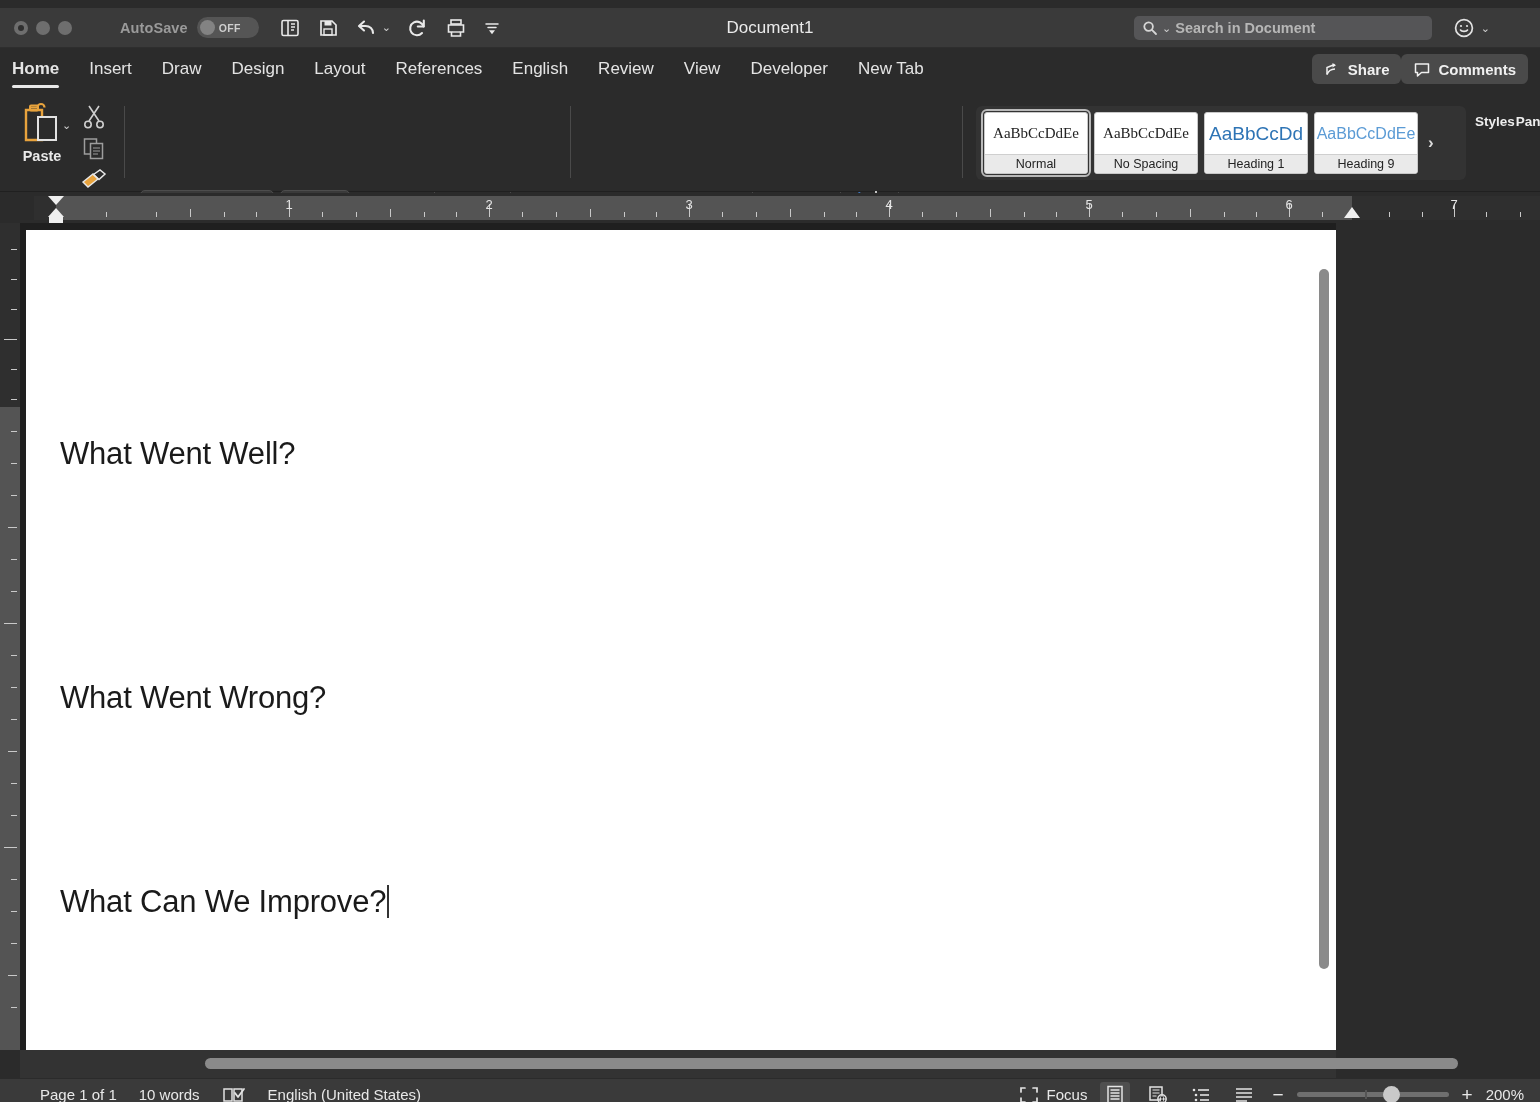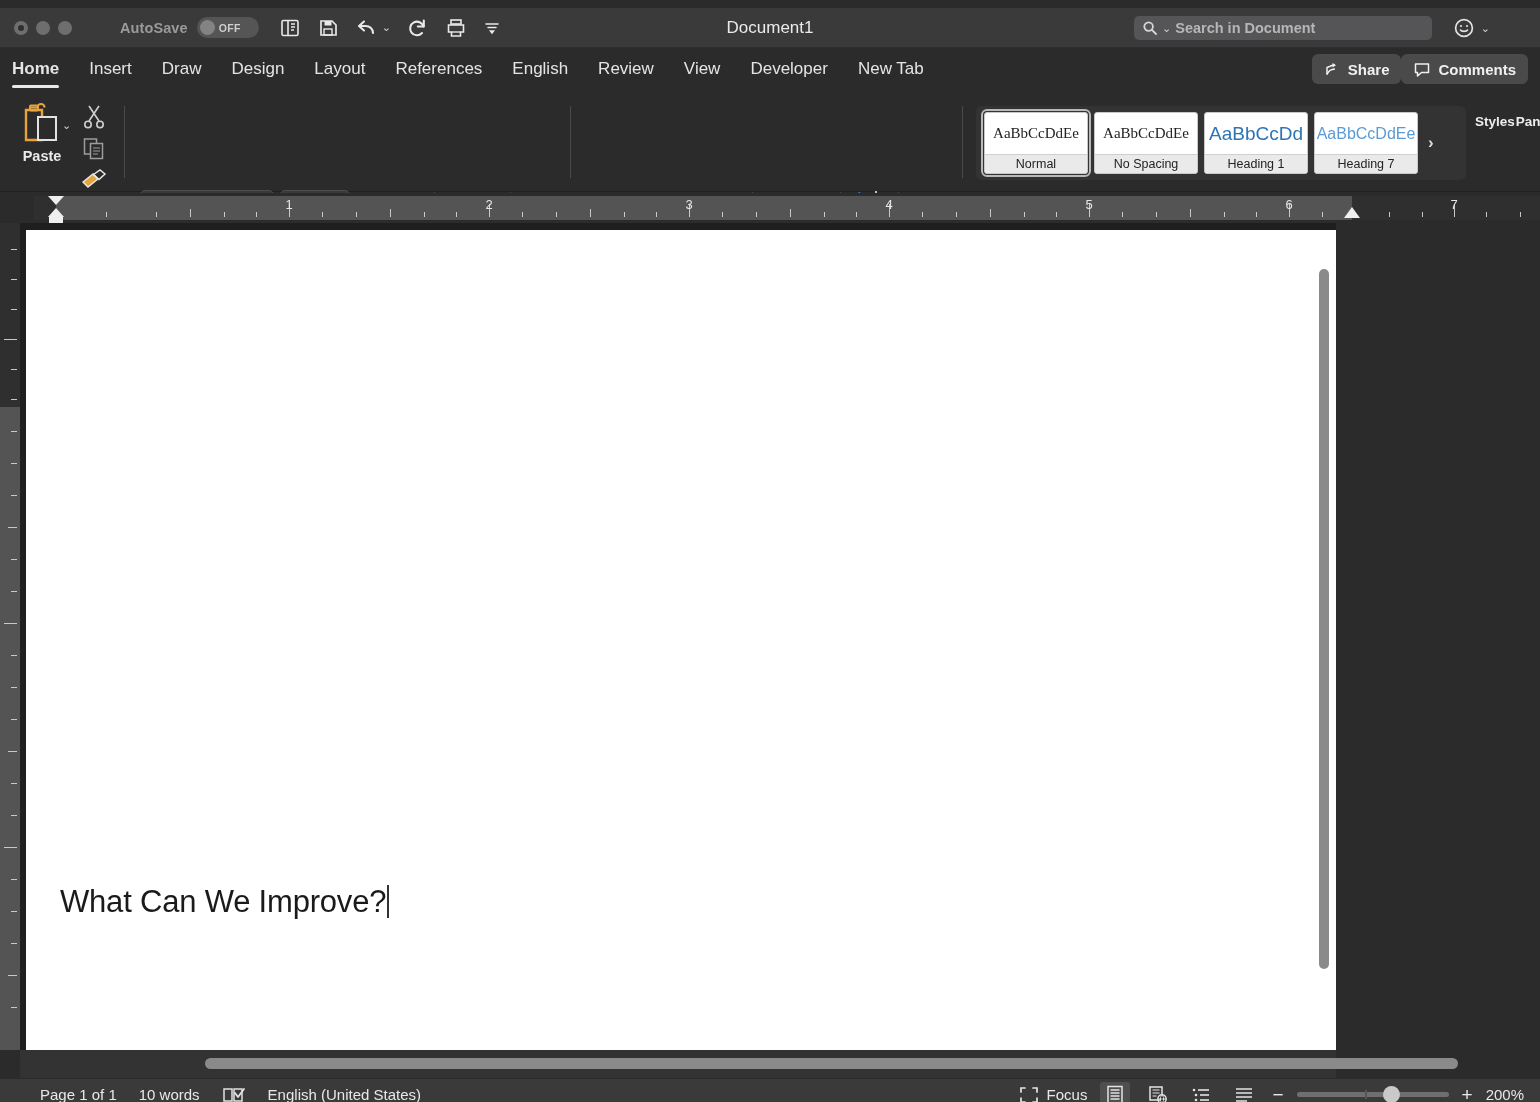--- a/index.html
+++ b/index.html
@@ -575,21 +575,21 @@
       <div class="stile">
         <div class="stile-prev">AaBbCcDdEe</div>
         <div class="stile-name">No Spacing</div>
       </div>
       <div class="stile">
         <div class="stile-prev h1">AaBbCcDd</div>
         <div class="stile-name">Heading 1</div>
       </div>
       <div class="stile">
         <div class="stile-prev h2">AaBbCcDdEe</div>
-        <div class="stile-name">Heading 7</div>
+        <div class="stile-name">Heading 9</div>
       </div>
       <div class="gallery-more">›</div>
     </div>
 
     <div class="styles-pane">
       <svg width="40" height="40" viewBox="0 0 40 40">
         <path d="M5 5h30v30H5z" fill="none" stroke="#d8d8d8" stroke-width="1.7"></path>
         <path d="M14 30l4-9 14-14 4 4-14 14z" fill="#3f7fd0" stroke="#e4e4e4" stroke-width="1.4"></path>
         <path d="M18 21l4 4" stroke="#e4e4e4" stroke-width="1.2"></path>
       </svg>
@@ -687,20 +687,22 @@
     <div class="vtick maj" style="top:624px;"></div>
     <div class="vtick min" style="top:656px;"></div>
     <div class="vtick min" style="top:688px;"></div>
     <div class="vtick min" style="top:720px;"></div>
     <div class="vtick half" style="top:752px;"></div>
     <div class="vtick min" style="top:784px;"></div>
   </div>
 
   <div class="canvas">
     <div class="page">
+      <div class="doc-line" style="top:206px;"><span>What Went Well?</span></div>
+      <div class="doc-line" style="top:450px;"><span>What Went Wrong?</span></div>
       <div class="doc-line" style="top:654px;"><span>What Can We Improve?</span><span class="caret"></span></div>
     </div>
     <div class="vscroll"></div>
   </div>
 
   <div class="hscroll-area">
     <div class="hscroll"></div>
   </div>
 
   <div class="statusbar">

